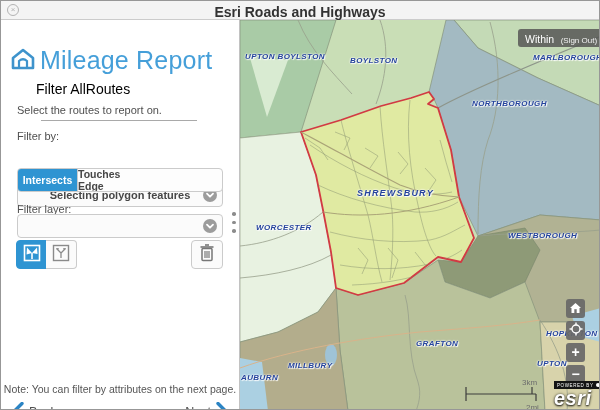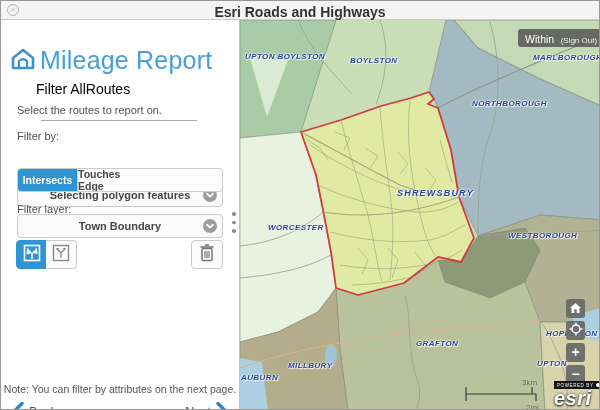--- a/index.html
+++ b/index.html
@@ -104,21 +104,20 @@
       </span>
     </div>
 
     <div class="segs">
       <span class="seg sel" style="flex:0 0 60px;">Intersects</span>
       <span class="seg" style="flex:0 0 64px;">Touches Edge</span>
     </div>
 
     <div class="plabel" style="left:16px;top:183px;">Filter layer:</div>
     <div class="dd" style="top:194px;">
-      <span class="ddtext">Town Boundary</span>
       <span class="chev">
         <svg width="14" height="14" viewBox="0 0 14 14">
           <circle cx="7" cy="7" r="7" fill="#9c9c9c"></circle>
           <polyline points="4,5.7 7,8.7 10,5.7" fill="none" stroke="#fff" stroke-width="1.8" stroke-linecap="round" stroke-linejoin="round"></polyline>
         </svg>
       </span>
     </div>
 
     <div class="toolbtn sel tb1">
       <span>
@@ -249,22 +248,22 @@
       <g clip-path="url(#shrewClip)" fill="none">
         <path d="M61,112 C95,130 130,150 160,165 C180,173 200,176 219,177" stroke="#aaa478" stroke-width="1.2"></path>
         <path d="M83,192 C120,198 165,196 219,177" stroke="#aaa478" stroke-width="1"></path>
       </g>
     </svg>
 
     <div class="town-label" style="left:5px;top:32px;">UPTON BOYLSTON</div>
     <div class="town-label" style="left:110px;top:36px;text-align:center;">BOYLSTON</div>
     <div class="town-label" style="left:293px;top:33px;">MARLBOROUGH</div>
     <div class="town-label" style="left:232px;top:79px;">NORTHBOROUGH</div>
-    <div class="town-label lg" style="left:117px;top:168px;margin-left:40px;">SHREWSBURY</div>
-    <div class="town-label" style="left:28px;top:203px;">WORCESTER</div>
+    <div class="town-label lg" style="left:117px;top:168px;">SHREWSBURY</div>
+    <div class="town-label" style="left:16px;top:203px;">WORCESTER</div>
     <div class="town-label" style="left:268px;top:211px;">WESTBOROUGH</div>
     <div class="town-label" style="left:176px;top:319px;">GRAFTON</div>
     <div class="town-label" style="left:1px;top:353px;">AUBURN</div>
     <div class="town-label" style="left:48px;top:341px;text-align:center;">MILLBURY</div>
     <div class="town-label" style="left:306px;top:309px;">HOPKINTON</div>
     <div class="town-label" style="left:297px;top:339px;">UPTON</div>
 
     <div class="userbtn">
       <span class="uname">Within</span>
       <span class="usign">(Sign Out)</span>

